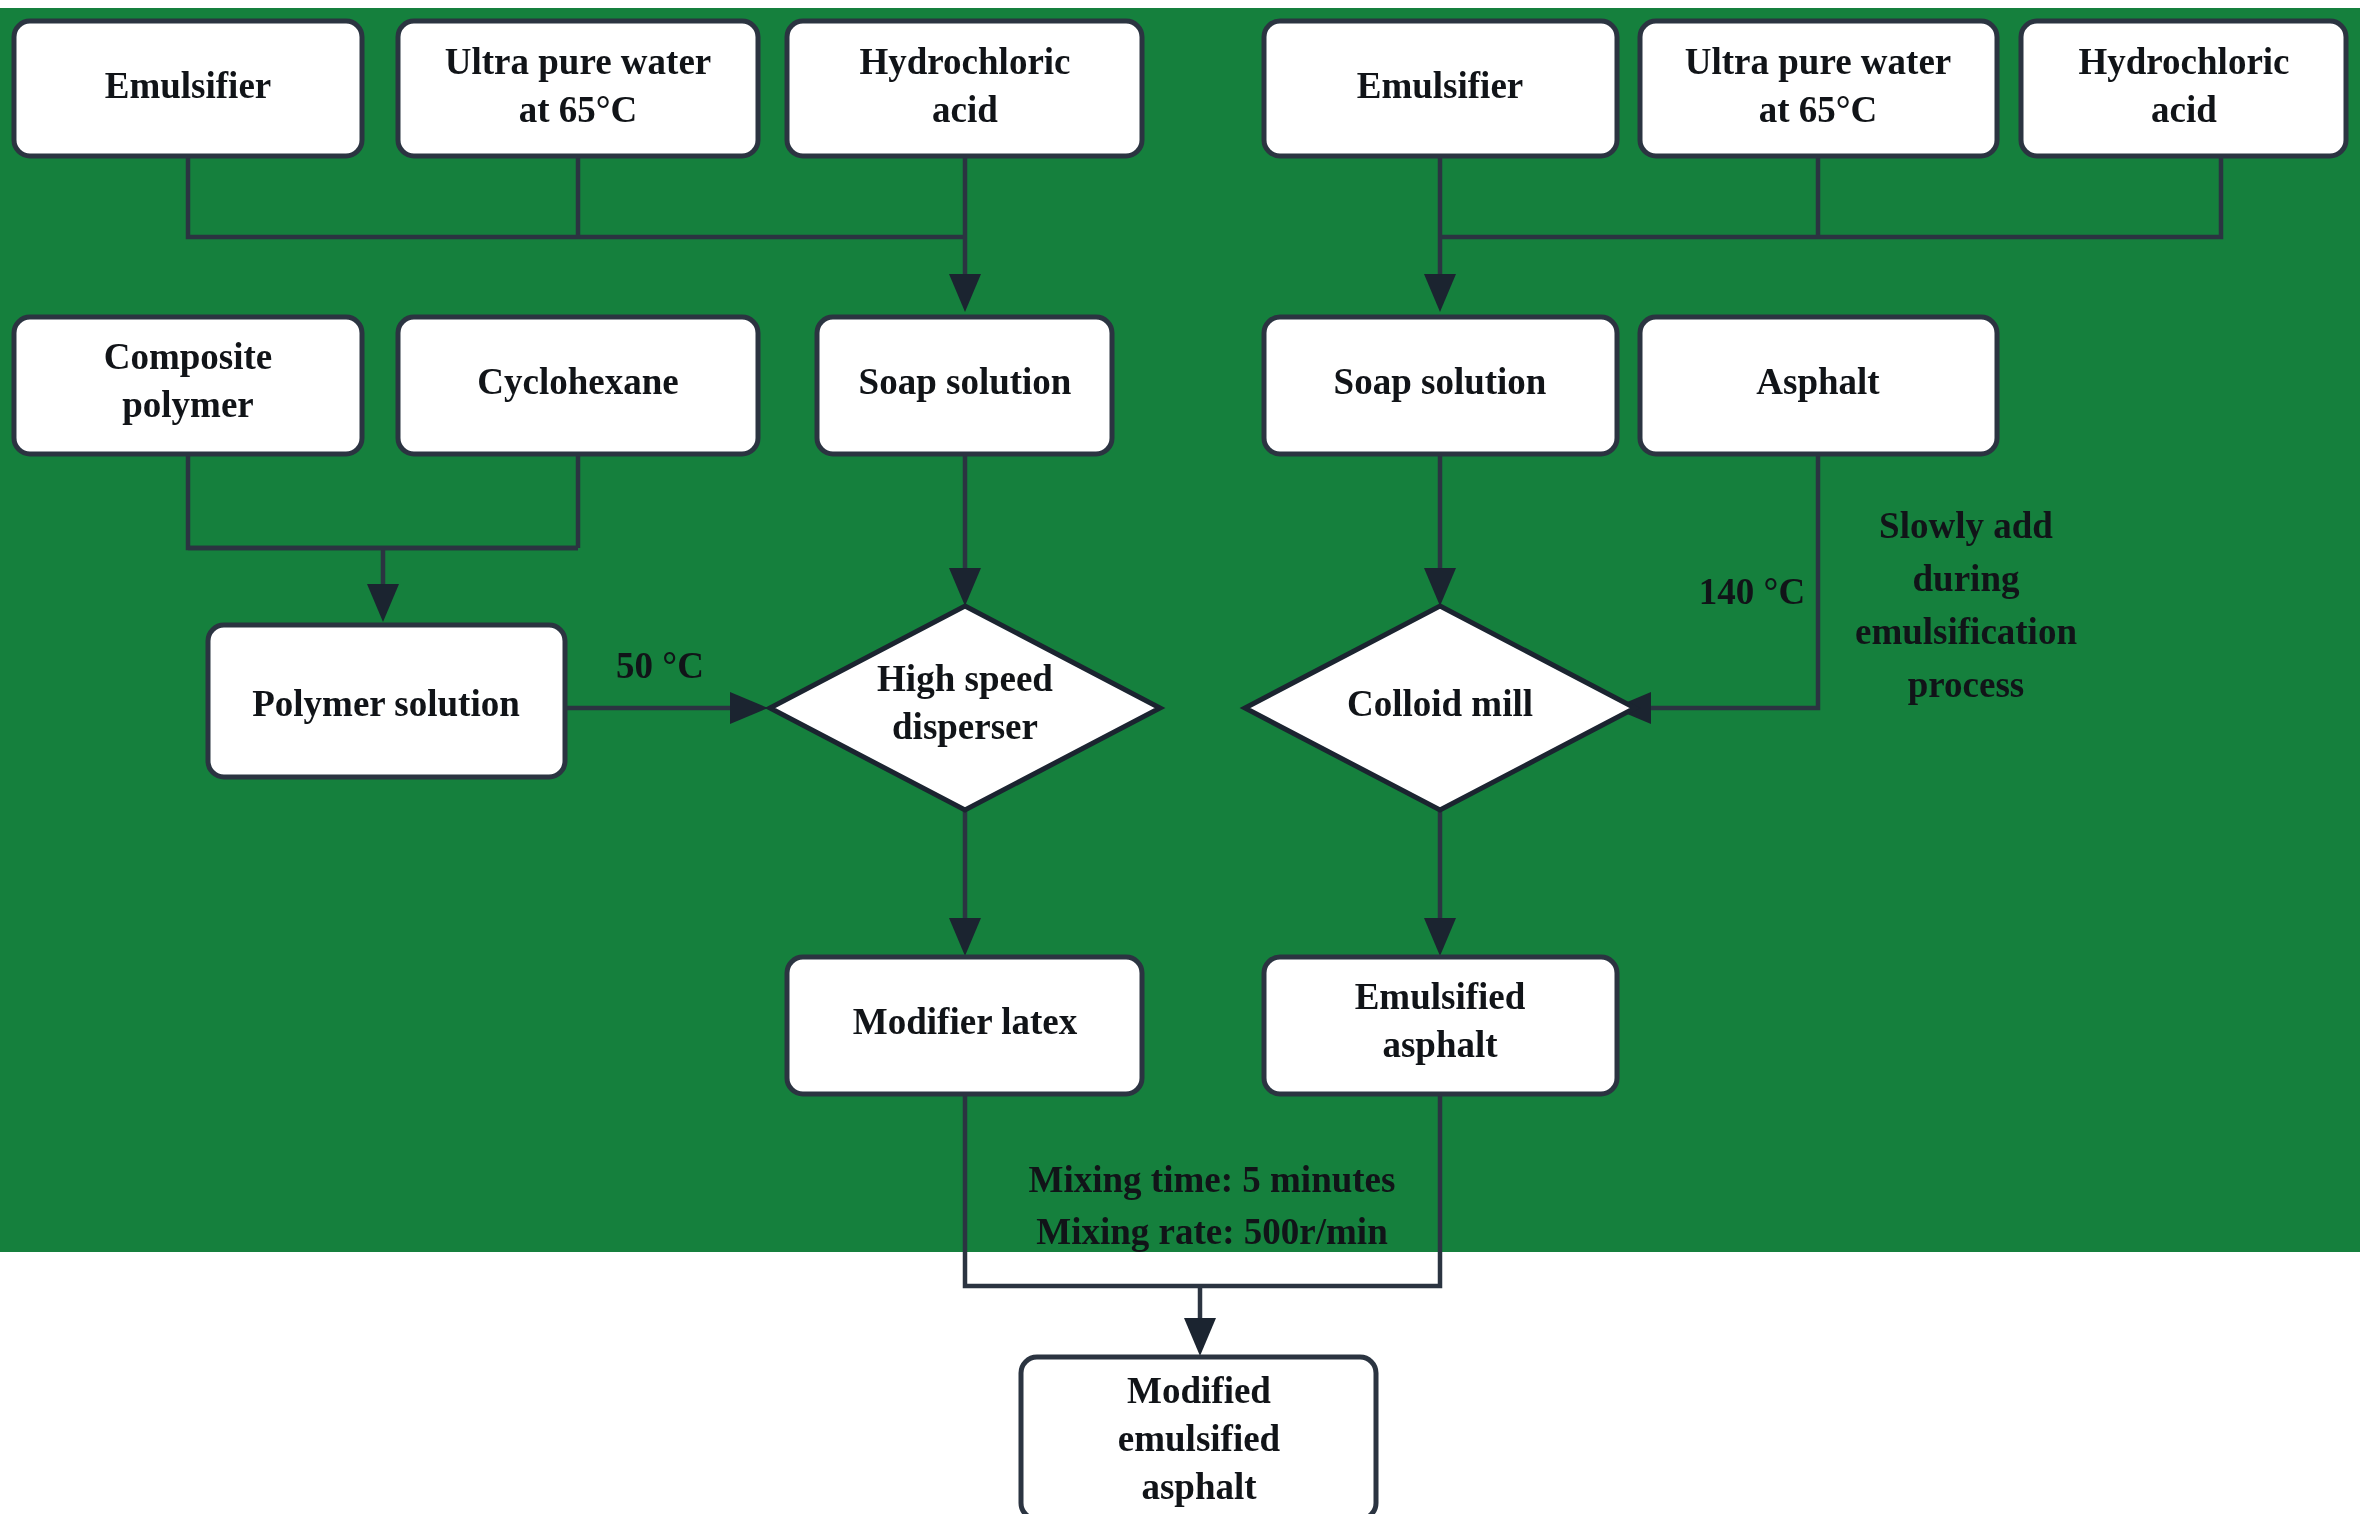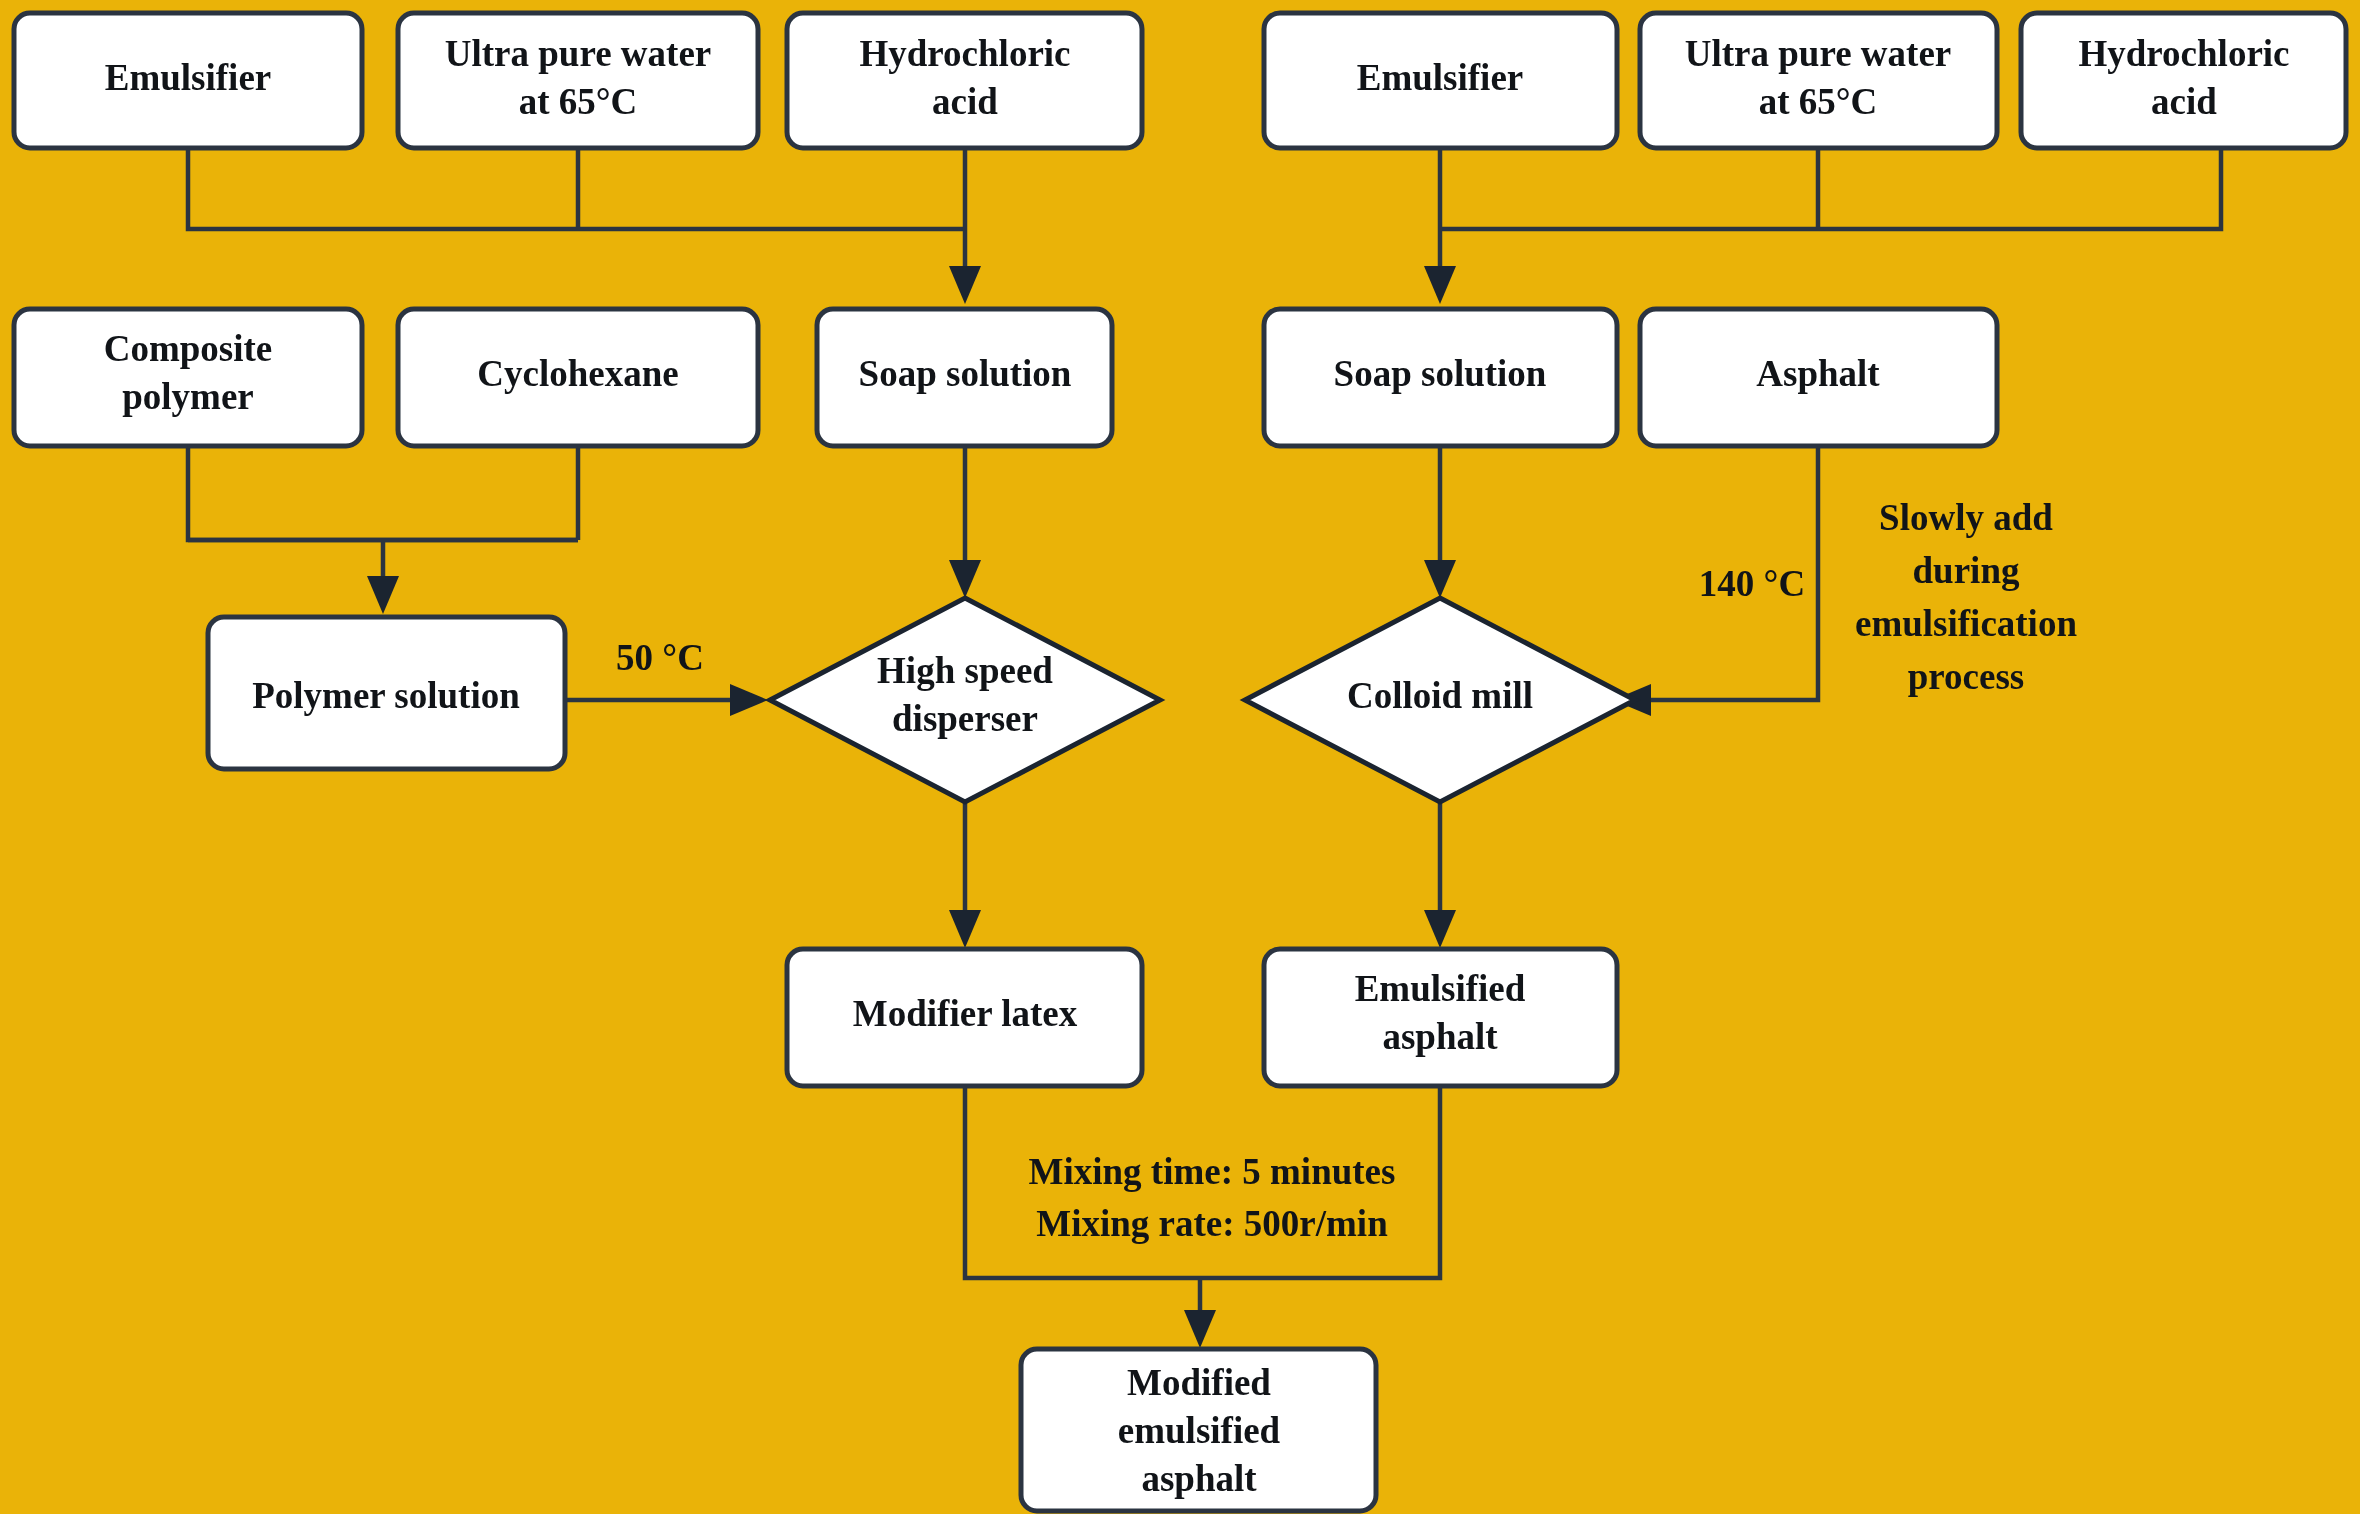--- a/index.html
+++ b/index.html
@@ -9,22 +9,23 @@
   }
   body {
     width: 2360px;
     height: 1514px;
     overflow: hidden;
     font-family: "Liberation Serif", serif;
   }
   #flow-root {
     position: relative;
     width: 2360px;
-    height: 1514px;
-    background: #eab308;
+    height: 1244px;
+    background: #15803d;
+    margin-top: 8px;
   }
   svg#flow-svg {
     position: absolute;
     left: 0;
     top: 0;
     width: 2360px;
     height: 1514px;
     display: block;
   }
   .node-box {

